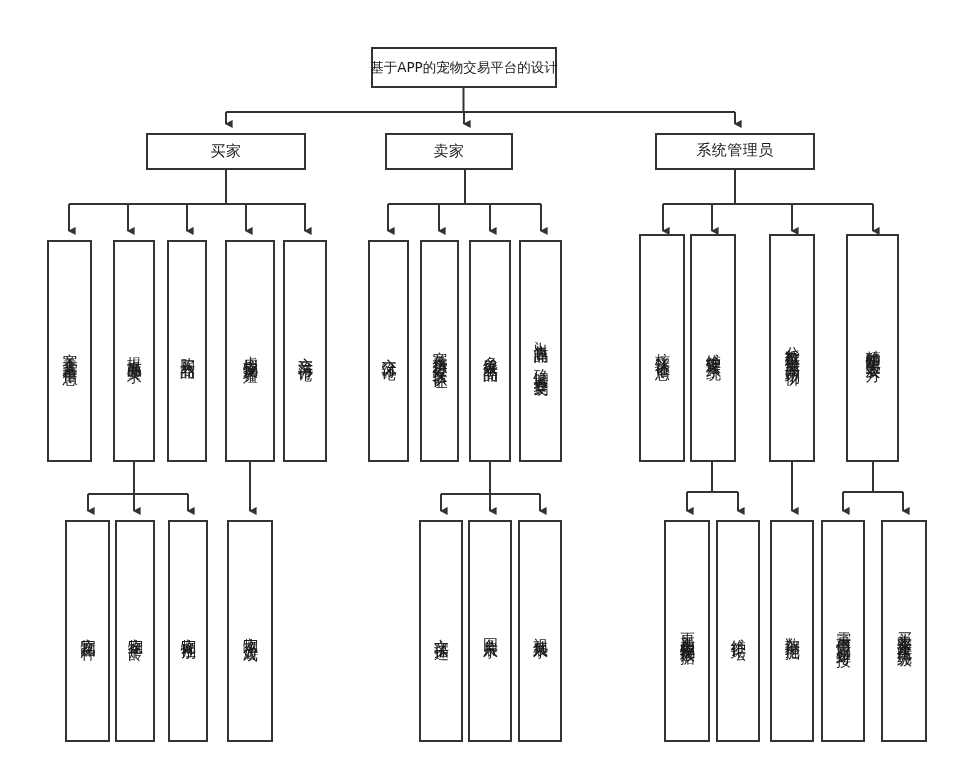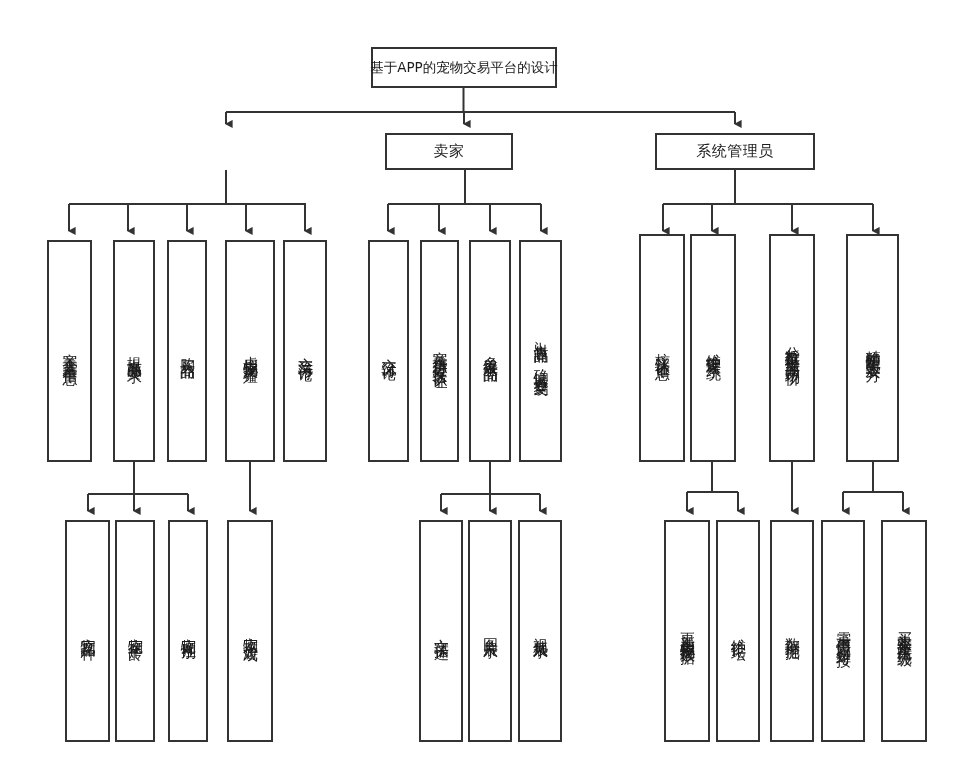--- a/index.html
+++ b/index.html
@@ -130,24 +130,27 @@
       <path d="M843,492 L903,492"></path>
       <path d="M843,492 L843,511" marker-end="url(#arrow)"></path>
       <path d="M903,492 L903,511" marker-end="url(#arrow)"></path>
     </g>
   </svg>
 
   <div class="node horiz root" style="left:371px; top:47px; width:186px; height:41px;">
     <span class="label">基于APP的宠物交易平台的设计</span>
   </div>
 
+  <div class="node horiz" style="left:146px; top:133px; width:160px; height:37px;">
+    <span class="label">买家</span>
+  </div>
   <div class="node horiz" style="left:385px; top:133px; width:128px; height:37px;">
     <span class="label">卖家</span>
   </div>
-  <div class="node horiz" style="left:655px; top:133px; width:160px; height:37px;">
+  <div class="node horiz" style="left:655px; top:133px; width:160px; height:37px;font-family:Liberation Mono, monospace;">
     <span class="label">系统管理员</span>
   </div>
 
   <div class="node vert" style="left:47px; top:240px; width:45px; height:222px;">
     <span class="label">完善个人基本信息</span>
   </div>
   <div class="node vert" style="left:113px; top:240px; width:42px; height:222px;">
     <span class="label">提出商品要求</span>
   </div>
   <div class="node vert" style="left:167px; top:240px; width:40px; height:222px;">

